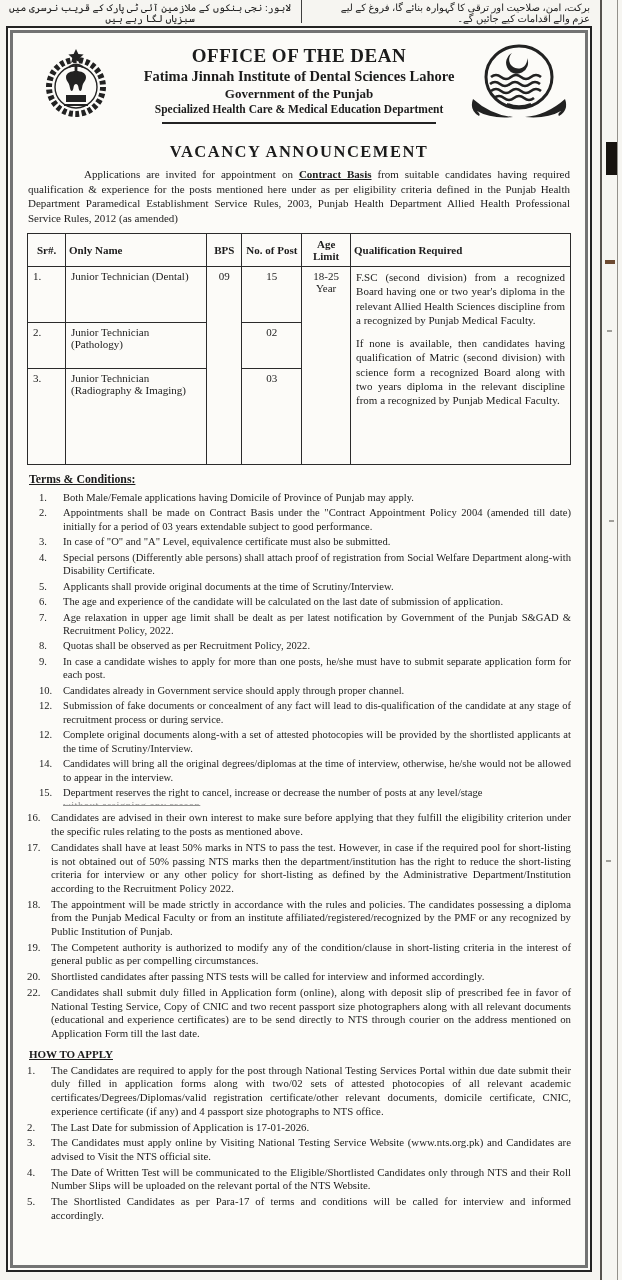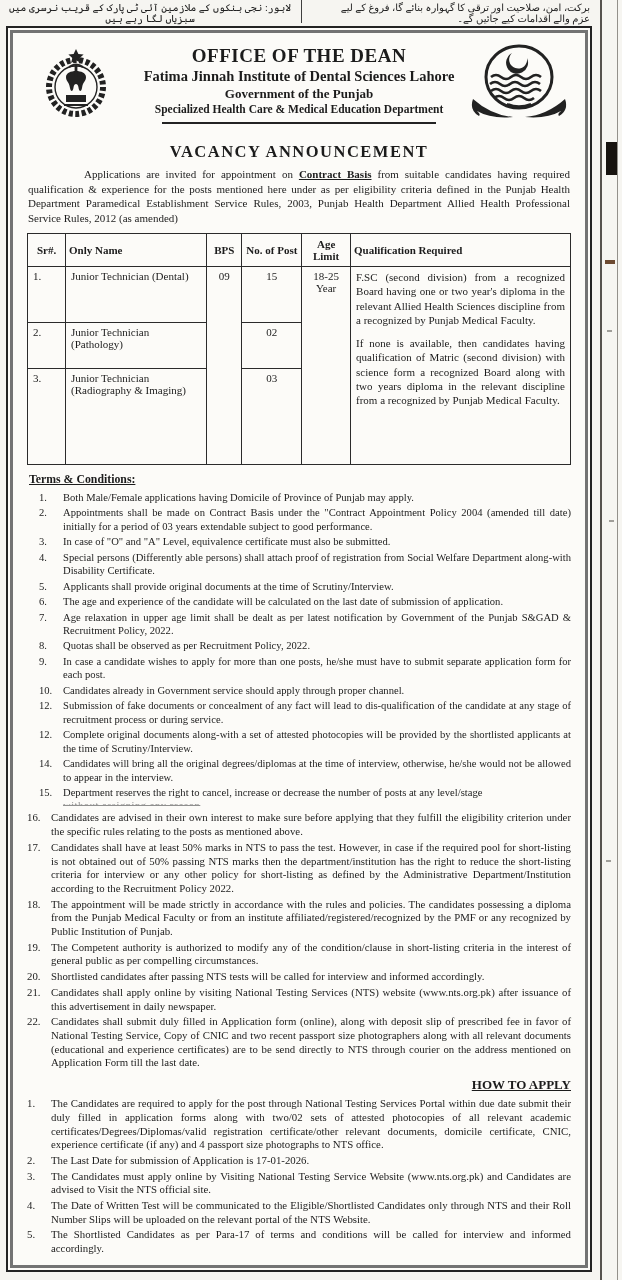--- a/index.html
+++ b/index.html
@@ -254,32 +254,28 @@
           <div class="item">
             <span class="n">19.</span>
             <span class="t">The Competent authority is authorized to modify any of the condition/clause in short-listing criteria in the interest of general public as per compelling circumstances.</span>
           </div>
 
           <div class="item">
             <span class="n">20.</span>
             <span class="t">Shortlisted candidates after passing NTS tests will be called for interview and informed accordingly.</span>
           </div>
 
-          <div class="item">
-            <span class="n">21.</span>
-            <span class="t">Candidates shall apply online by visiting National Testing Services (NTS) website (www.nts.org.pk) after issuance of this advertisement in daily newspaper.</span>
-          </div>
 
           <div class="item">
             <span class="n">22.</span>
             <span class="t">Candidates shall submit duly filled in Application form (online), along with deposit slip of prescribed fee in favor of National Testing Service, Copy of CNIC and two recent passport size photographers along with all relevant documents (educational and experience certificates) are to be send directly to NTS through courier on the address mentioned on Application Form till the last date.</span>
           </div>
         </div>
 
-      <div class="sec-h" style="font-size:13px;text-align:right;">HOW TO APPLY</div>
+      <div class="sec-h" style="font-size:11px;">HOW TO APPLY</div>
       <div class="olist list-b" style="margin-top:0;">
 
           <div class="item">
             <span class="n">1.</span>
             <span class="t">The Candidates are required to apply for the post through National Testing Services Portal within due date submit their duly filled in application forms along with two/02 sets of attested photocopies of all relevant academic certificates/Degrees/Diplomas/valid registration certificate/other relevant documents, domicile certificate, CNIC, experience certificate (if any) and 4 passport size photographs to NTS office.</span>
           </div>
 
           <div class="item">
             <span class="n">2.</span>
             <span class="t">The Last Date for submission of Application is 17-01-2026.</span>

